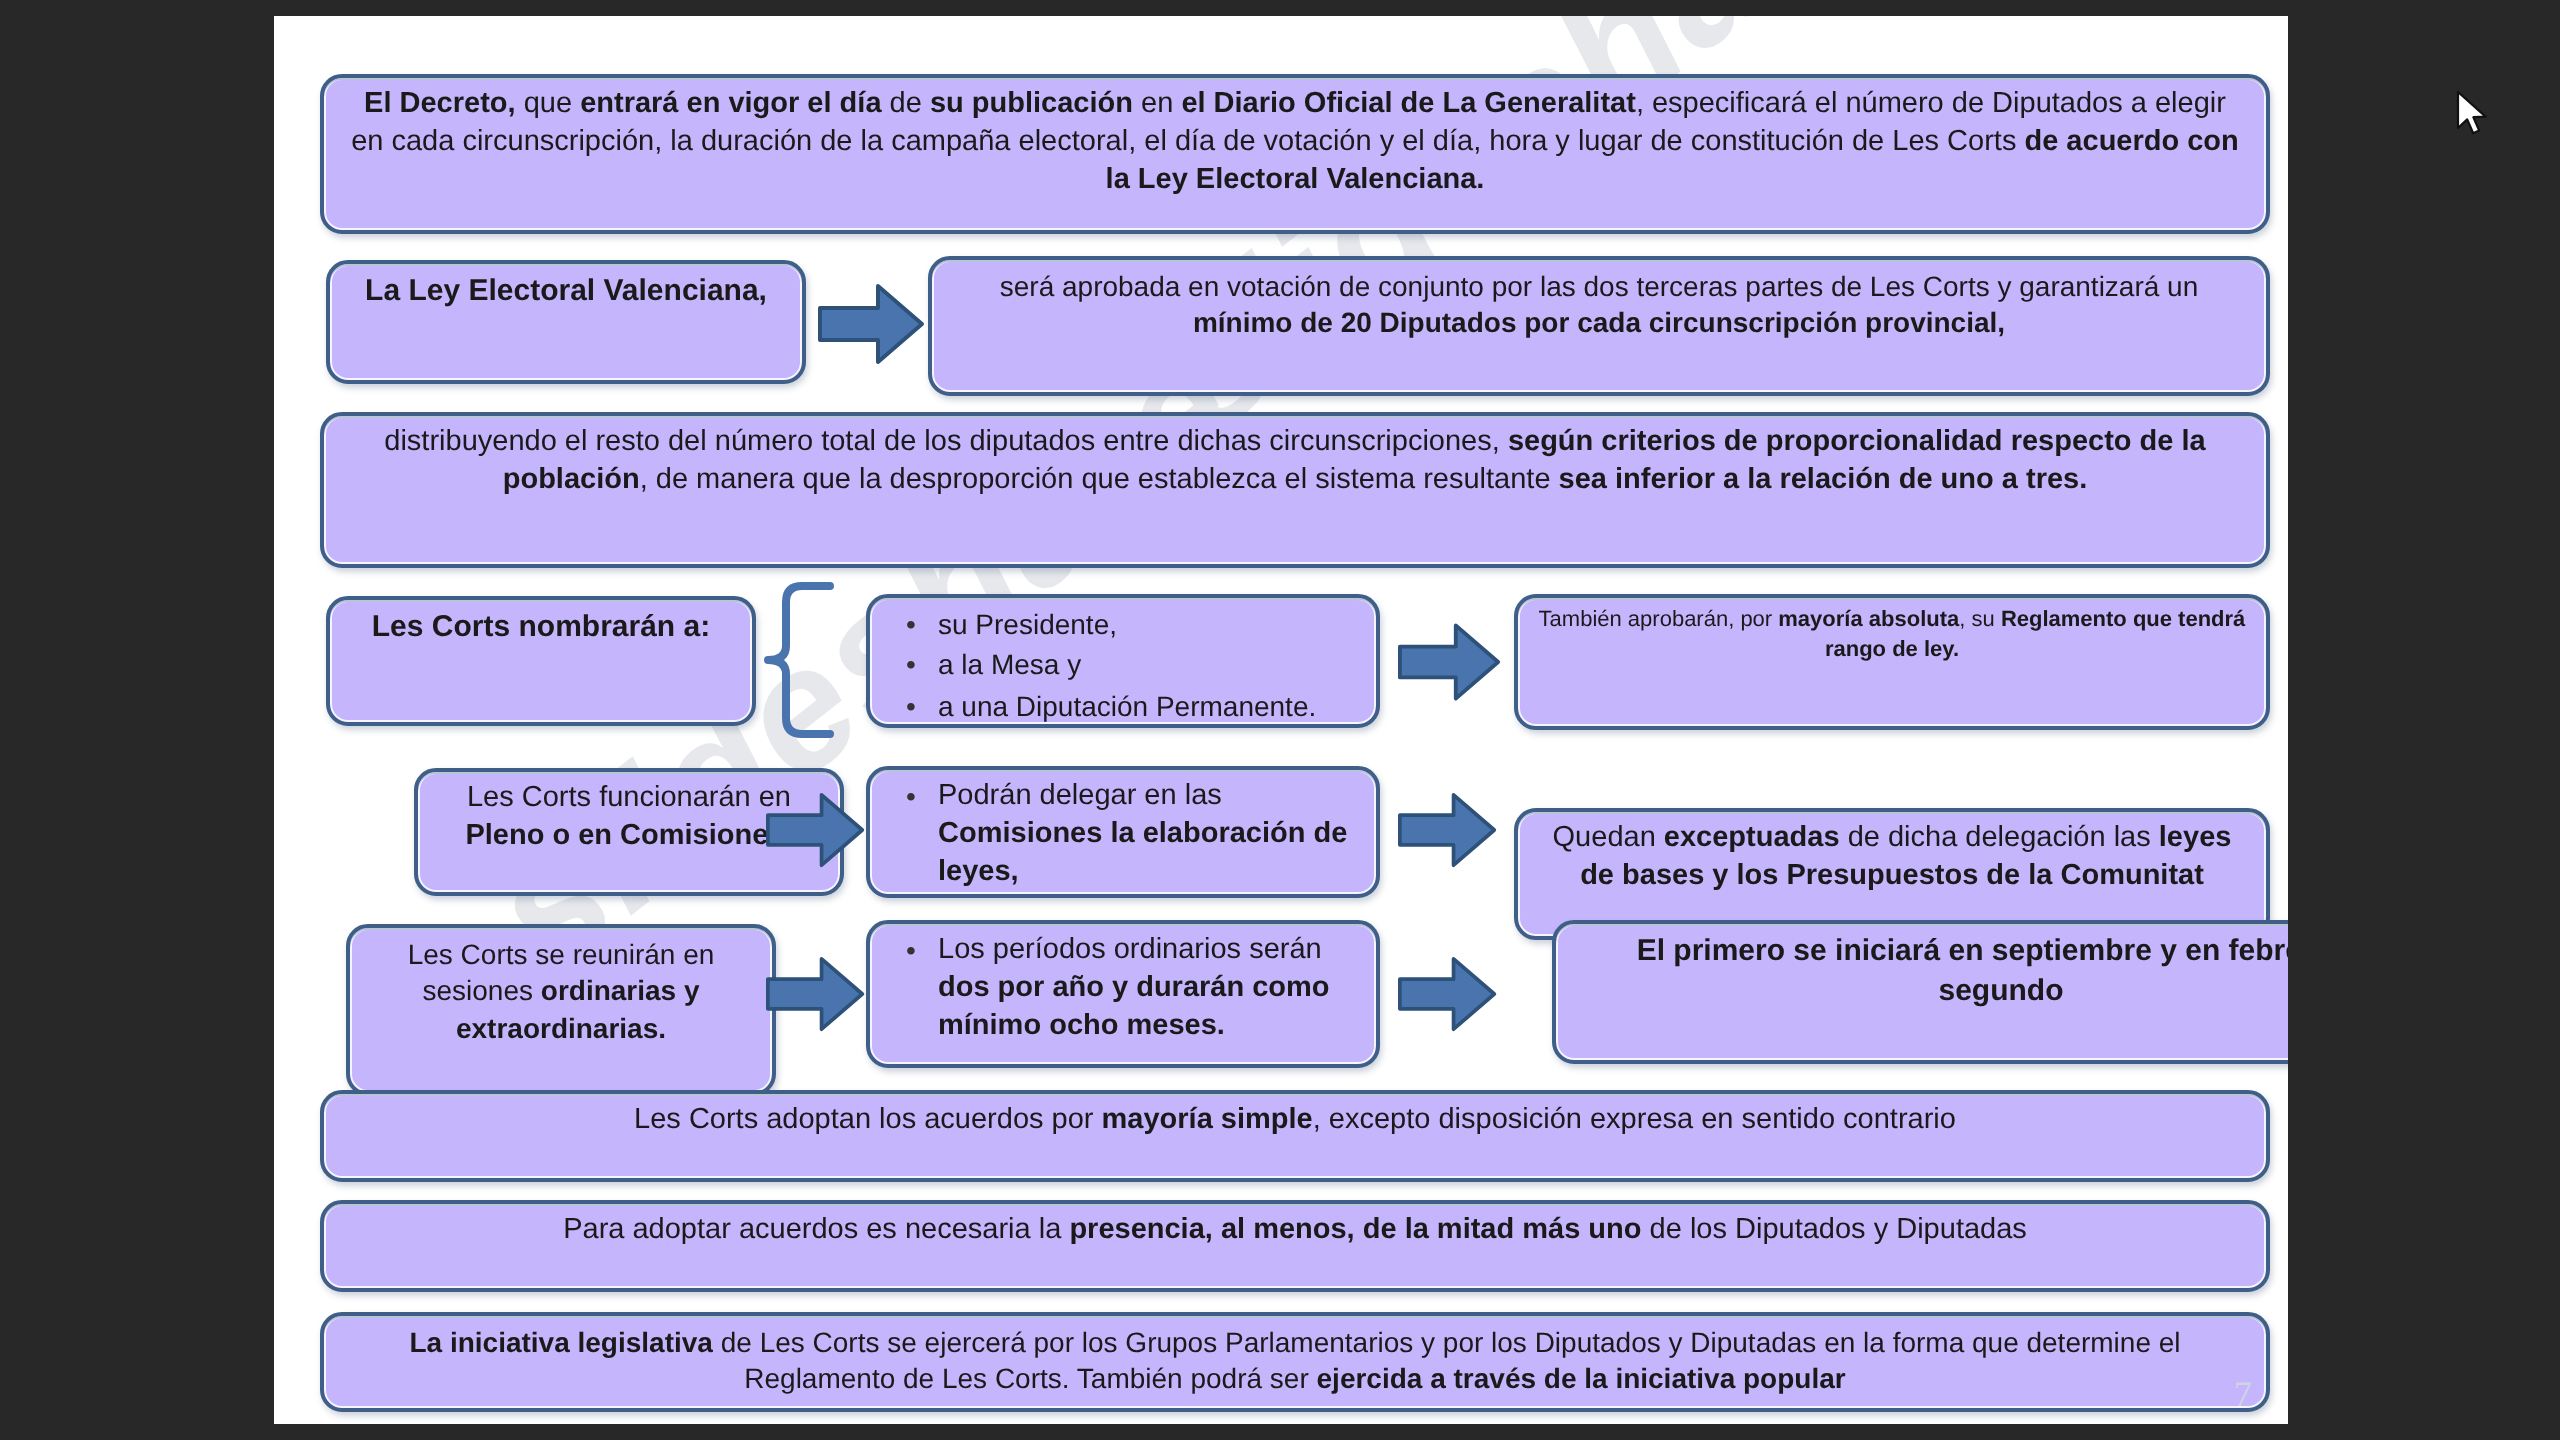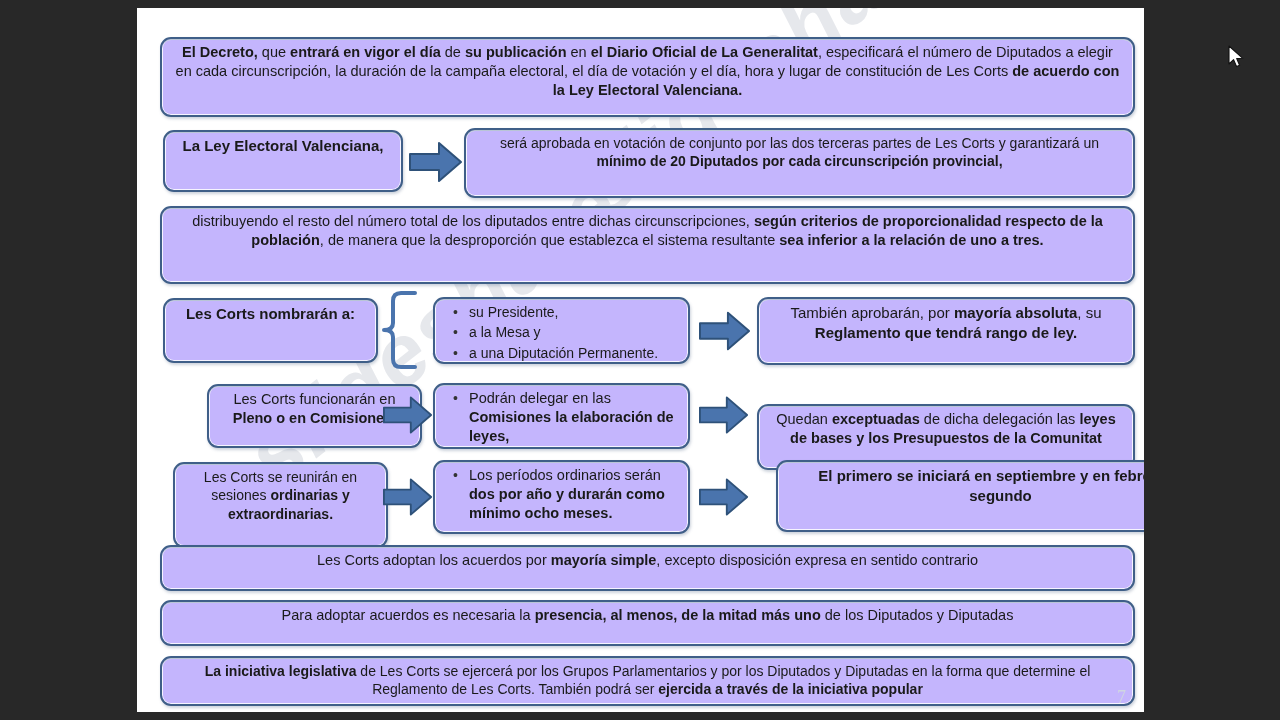--- a/index.html
+++ b/index.html
@@ -200,21 +200,21 @@
             <li><span class="dot">•</span><span>a una Diputación Permanente.</span></li>
           </ul>
       </div>
 
       <div class="arrow" style="left:562px; top:302px;">
         <svg width="52" height="42" viewBox="0 0 54 42">
           <polygon points="1,13 30,13 30,2 52,21 30,40 30,29 1,29" fill="#4a74ad" stroke="#2e5179" stroke-width="2" stroke-linejoin="round"></polygon>
         </svg>
       </div>
 
-      <div class="box" style="left: 620px; top: 289px; width: 378px; height: 68px; font-size: 15px; border-color: rgb(63, 95, 136);">
+      <div class="box" style="left: 620px; top: 289px; width: 378px; height: 68px; font-size: 11px; border-color: rgb(63, 95, 136);">
         <div class="inner"><span class="lt">También aprobarán, por </span><span class="bd">mayoría absoluta</span><span class="lt">, su </span><span class="bd">Reglamento que tendrá rango de ley.</span></div>
       </div>
 
       <div class="box" style="left: 26px; top: 376px; width: 215px; height: 64px; font-size: 14.5px; border-color: rgb(63, 95, 136); margin-left: 44px;">
         <div class="inner"><span class="lt">Les Corts funcionarán en </span><span class="bd">Pleno o en Comisiones.</span></div>
       </div>
 
       <div class="arrow" style="left:246px; top:386px;">
         <svg width="50" height="42" viewBox="0 0 54 42">
           <polygon points="1,13 30,13 30,2 52,21 30,40 30,29 1,29" fill="#4a74ad" stroke="#2e5179" stroke-width="2" stroke-linejoin="round"></polygon>

